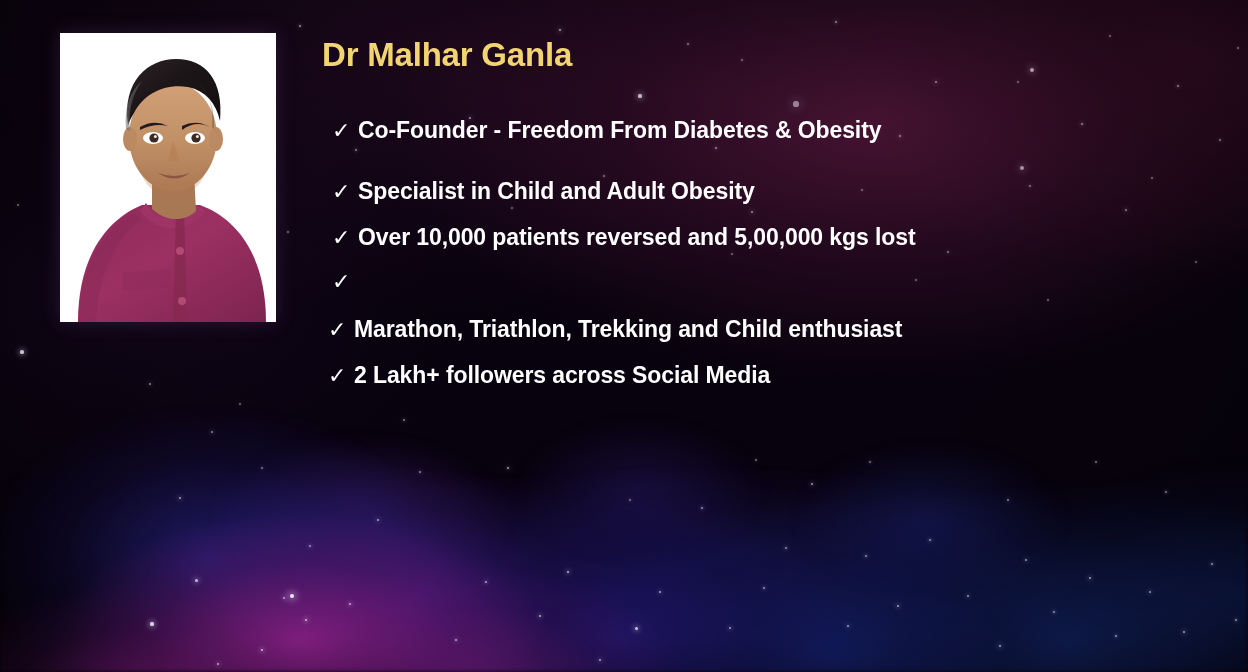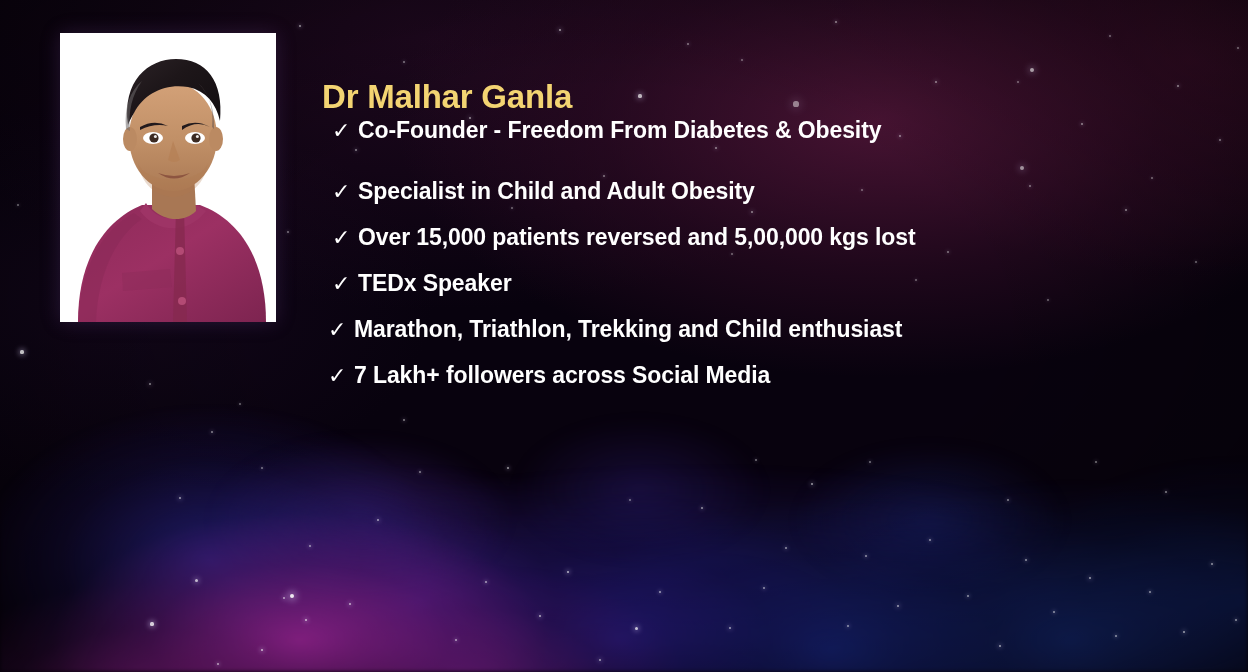--- a/index.html
+++ b/index.html
@@ -74,21 +74,20 @@
   #portrait { position:absolute; inset:0; }
 
   
   #content { position:absolute; left:322px; top:0; width:900px; }
   #page-title {
     position:absolute; left:0; top:36px;
     font-size:33px; font-weight:bold;
     color:#f3d472;
     letter-spacing:-0.2px;
     white-space:nowrap;
-    margin-top:42px;
   }
   #bullet-list { position:absolute; left:0; top:112px; width:900px; }
   .bullet-row {
     position:absolute; left:0;
     display:flex; align-items:baseline;
     white-space:nowrap;
   }
   .check-icon {
     display:inline-block;
     width:26px;
@@ -274,29 +273,28 @@
         <div class="bullet-row" style="top: 6px; left: 10px;">
           <span class="check-icon">✓</span>
           <span class="bullet-text">Co-Founder  - Freedom From Diabetes &amp; Obesity</span>
         </div>
         <div class="bullet-row" style="top: 67px; left: 10px;">
           <span class="check-icon">✓</span>
           <span class="bullet-text">Specialist in Child and Adult Obesity</span>
         </div>
         <div class="bullet-row" style="top: 113px; left: 10px;">
           <span class="check-icon">✓</span>
-          <span class="bullet-text">Over 15,000 patients reversed  and 5,00,000 kgs lost</span>
+          <span class="bullet-text">Over 10,000 patients reversed  and 5,00,000 kgs lost</span>
         </div>
         <div class="bullet-row" style="top: 159px; left: 10px;">
           <span class="check-icon">✓</span>
-          <span class="bullet-text">TEDx Speaker</span>
         </div>
         <div class="bullet-row" style="top: 205px; left: 6px;">
           <span class="check-icon">✓</span>
           <span class="bullet-text">Marathon, Triathlon, Trekking and Child enthusiast</span>
         </div>
         <div class="bullet-row" style="top: 251px; left: 6px;">
           <span class="check-icon">✓</span>
-          <span class="bullet-text">7 Lakh+ followers across Social Media</span>
+          <span class="bullet-text">2 Lakh+ followers across Social Media</span>
         </div>
       </div>
   </div>
 </div>
 
 </body></html>

